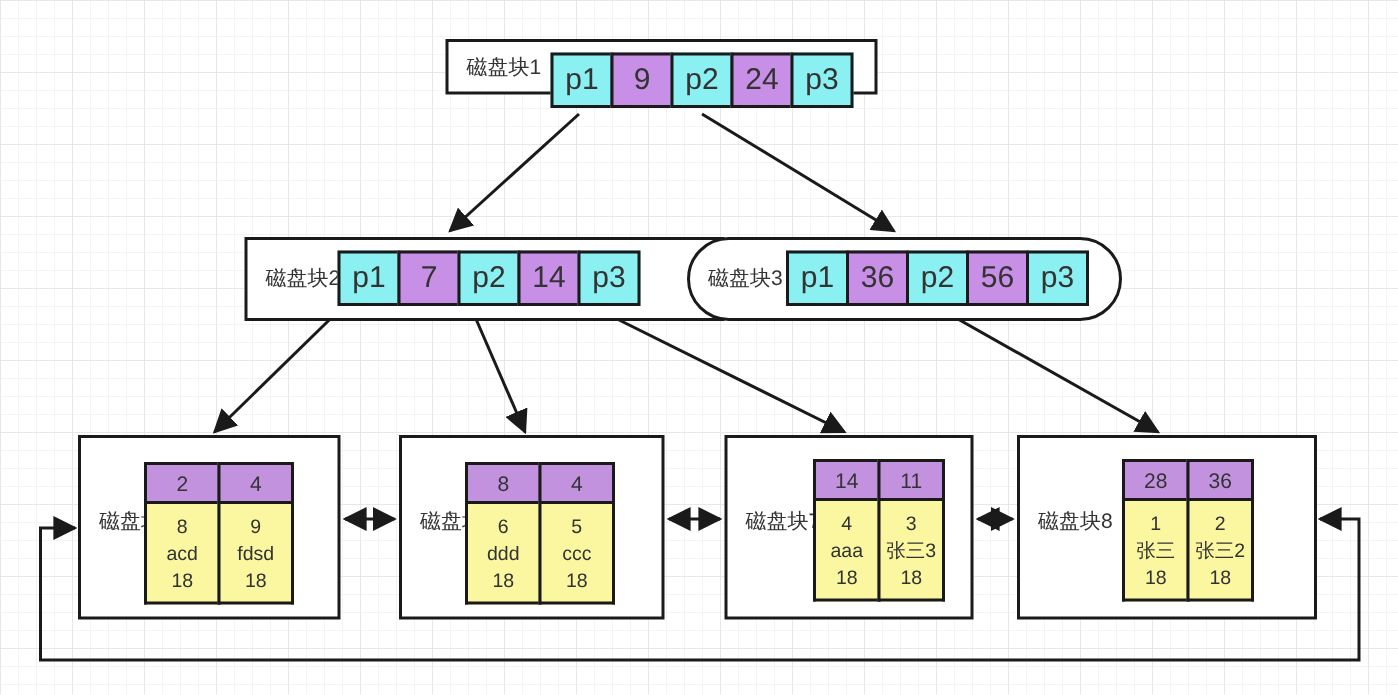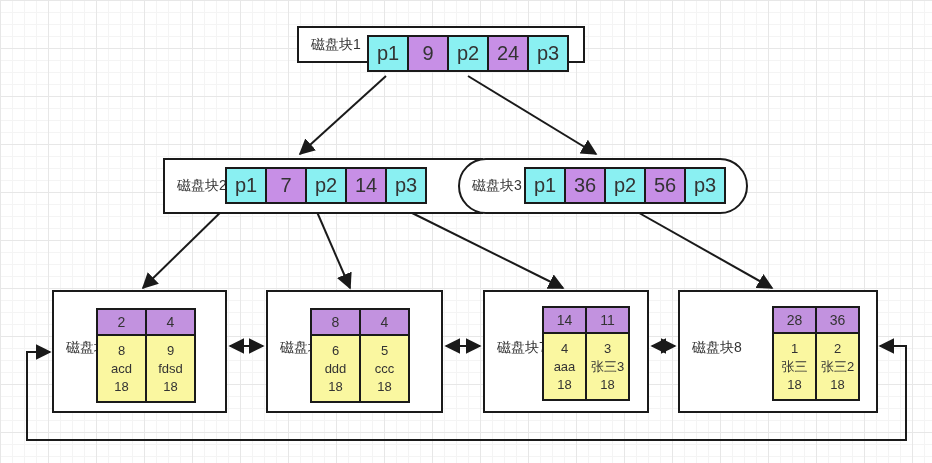--- a/index.html
+++ b/index.html
@@ -199,21 +199,21 @@
           <div>3</div>
           <div>张三3</div>
           <div>18</div>
         </div>
       </div>
     </div>
   </div>
 
   <div class="node leaf" style="left:678px;top:290px;width:200px;height:123px;">
     <span class="node-label">磁盘块8</span>
-    <div class="leaf-table w45" style="left:92px;top:14px;">
+    <div class="leaf-table w45" style="left:68px;top:14px;">
       <div class="leaf-col">
         <div class="leaf-key">28</div>
         <div class="leaf-record">
           <div>1</div>
           <div>张三</div>
           <div>18</div>
         </div>
       </div>
       <div class="leaf-col">
         <div class="leaf-key">36</div>

